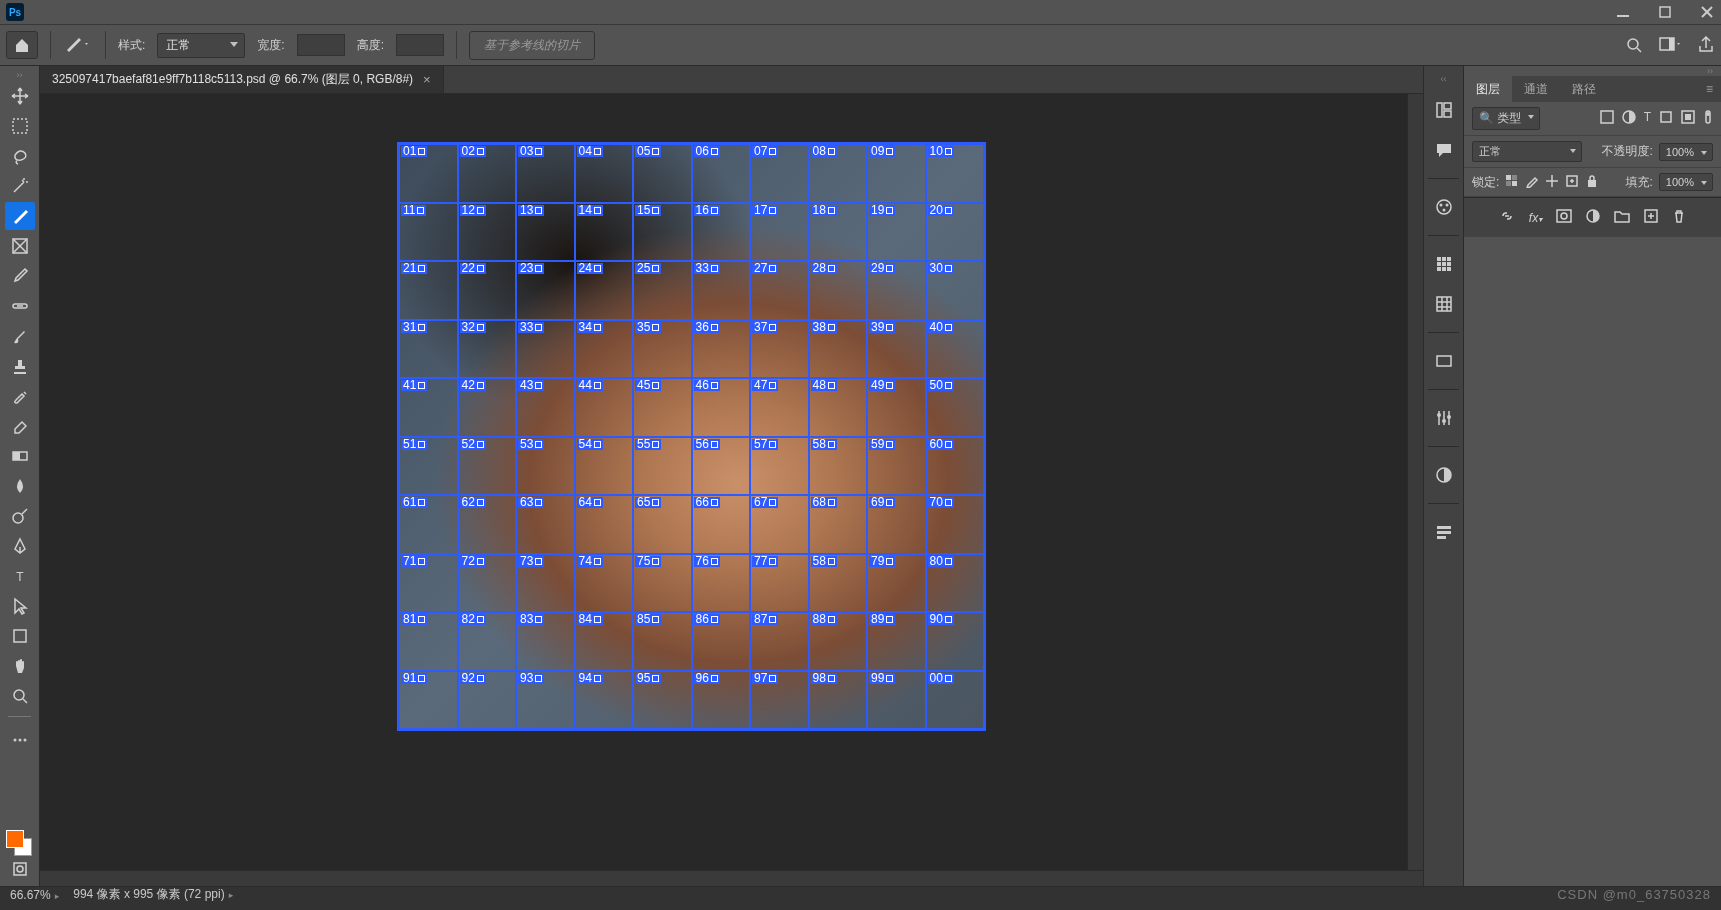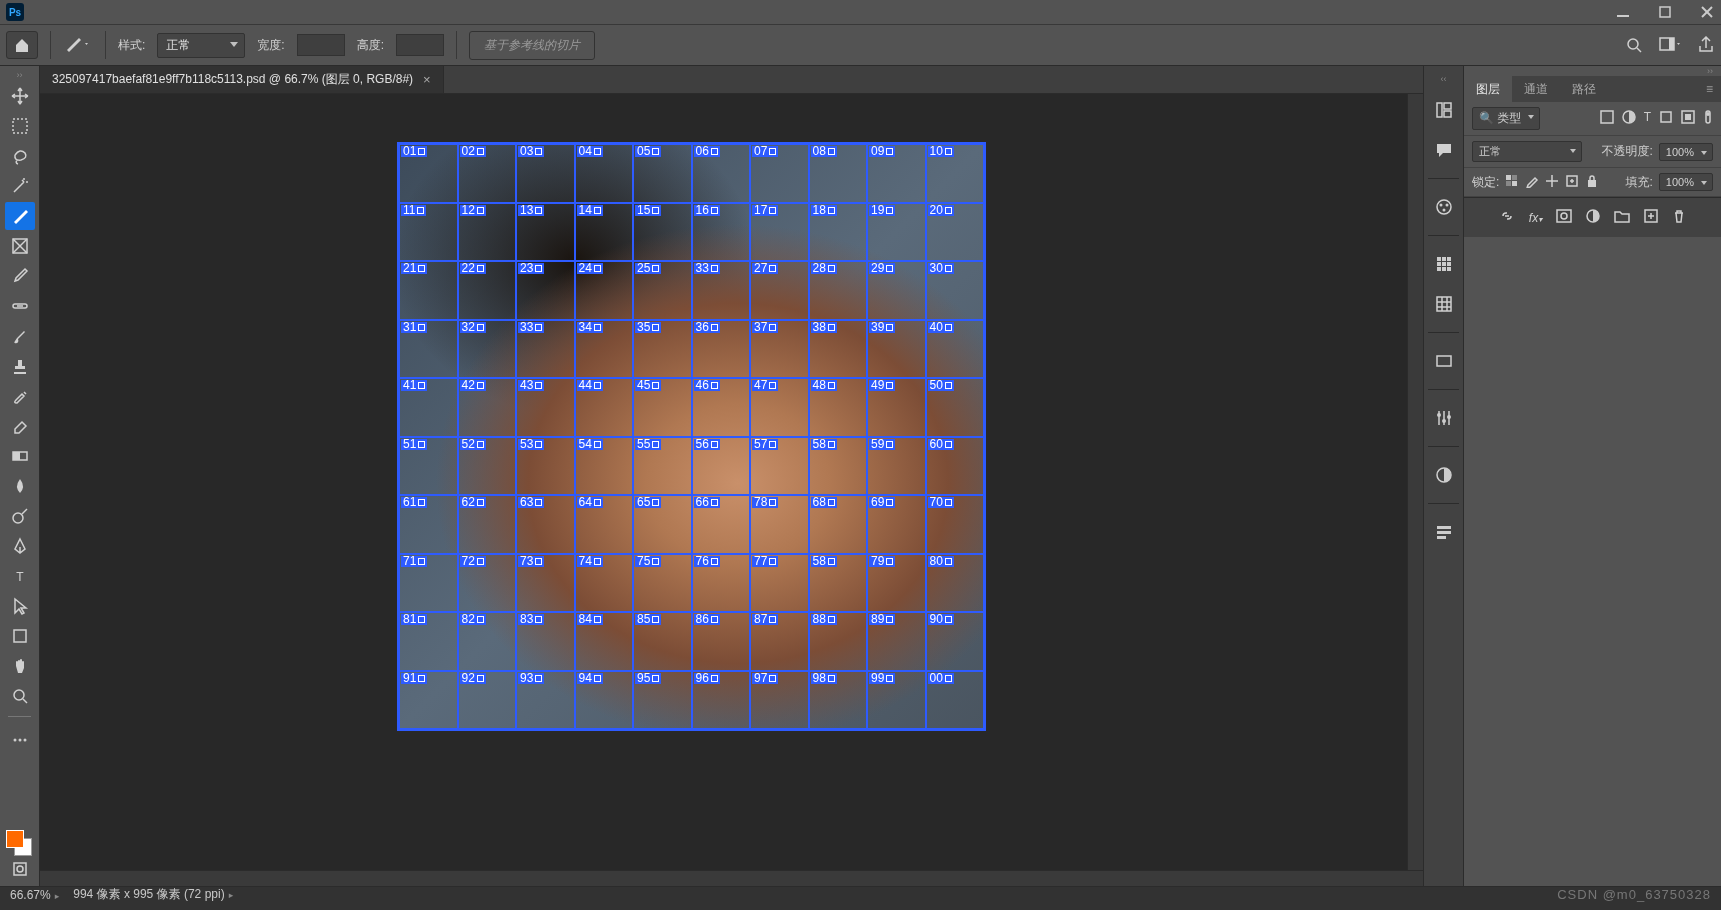--- a/index.html
+++ b/index.html
@@ -698,21 +698,21 @@
                 </div>
               </div>
               <div class="cell">
                 <div class="lbl">
                   <span>66</span>
                   <span class="box"></span>
                 </div>
               </div>
               <div class="cell">
                 <div class="lbl">
-                  <span>78</span>
+                  <span>67</span>
                   <span class="box"></span>
                 </div>
               </div>
               <div class="cell">
                 <div class="lbl">
                   <span>68</span>
                   <span class="box"></span>
                 </div>
               </div>
               <div class="cell">

